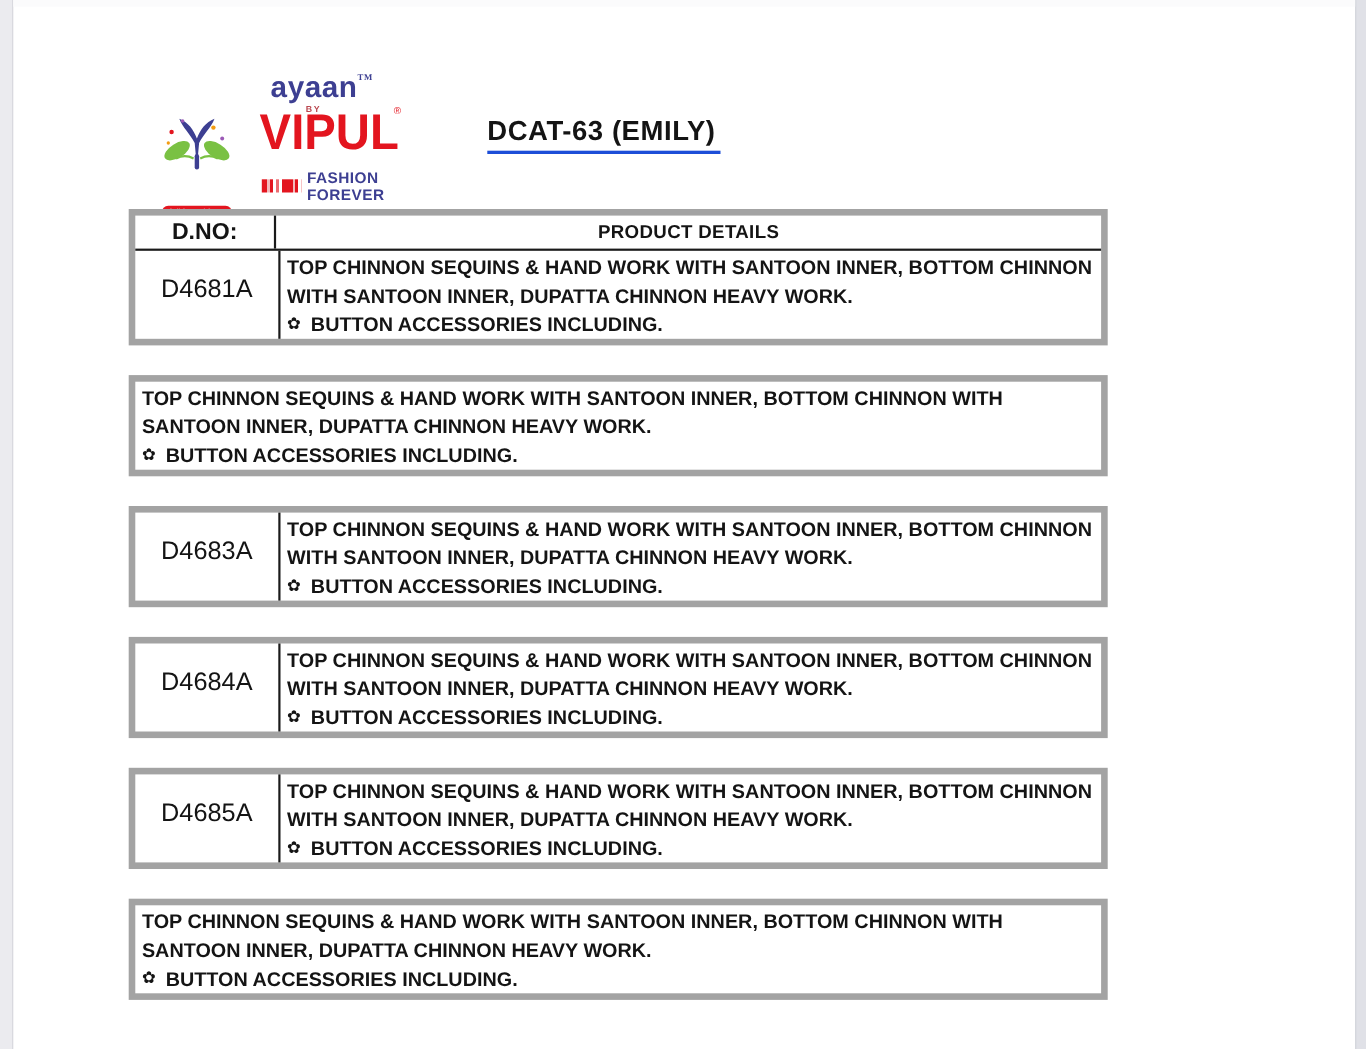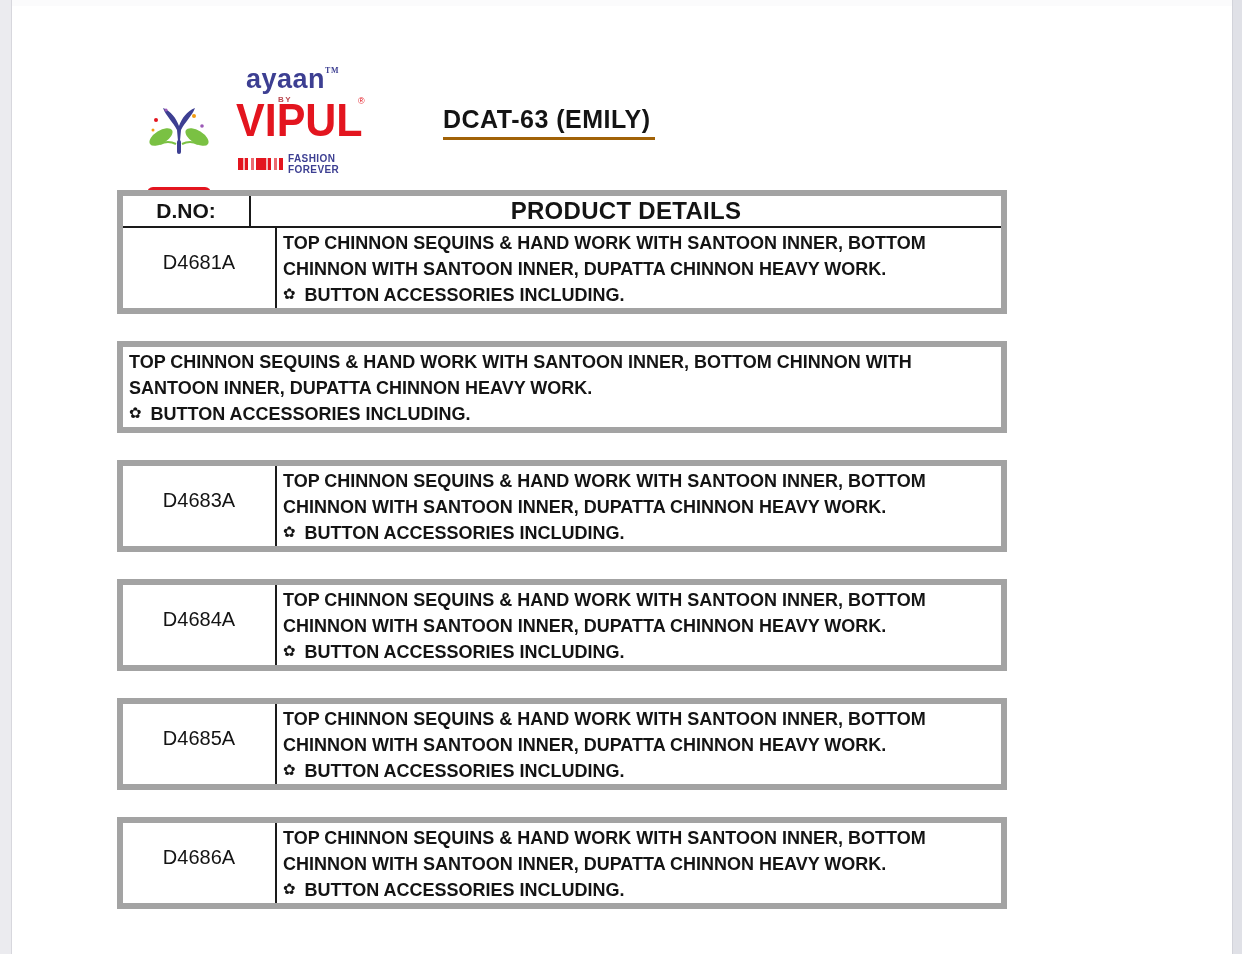--- a/index.html
+++ b/index.html
@@ -35,37 +35,37 @@
   .group-oval::before { left:-12px; } .group-oval::after { right:-12px; }
   .vipul { position:absolute; left:90px; top:34px; color:#e3151f; font-weight:900;
            font-size:43px; line-height:1; letter-spacing:0px; transform:scaleY(1.06);
            transform-origin:top left; }
   .vipul-reg { position:absolute; left:212px; top:32px; font-size:9px; color:#e3151f; }
   .tagline-row { position:absolute; left:92px; top:89px; display:flex; align-items:center; gap:5px; }
   .barcode { width:52px; height:12px;
              background:repeating-linear-gradient(90deg,
                #e3151f 0 5px, #f2b9bb 5px 7px, #e3151f 7px 10px, #ffffff 10px 13px,
                #ec6b70 13px 16px, #ffffff 16px 18px, #e3151f 18px 23px); }
-  .tagline { font-size:10px; font-weight:bold; color:#3d3f92; letter-spacing:0.4px; }
+  .tagline { font-size:14px; font-weight:bold; color:#3d3f92; letter-spacing:0.4px; }
 
   
   .doc-title { position:absolute; left:443px; top:105px; font-size:25px; font-weight:bold;
-               letter-spacing:0.5px; border-bottom:3px solid #a16207; padding:0 4px 3px 0; }
+               letter-spacing:0.5px; border-bottom:3px solid #1d4ed8; padding:0 4px 3px 0; }
 
   
   .catalog { position:absolute; left:117px; top:190px; width:890px; }
   .block { border:6px solid #a3a3a3; margin-bottom:27px; background:#fff; }
   .header-row { display:flex; height:32px; border-bottom:2px solid #1a1a1a; font-weight:bold; }
   .h-dno { width:128px; border-right:2px solid #1a1a1a; display:flex; align-items:center;
            justify-content:center; font-size:21px; }
   .h-details { flex:1; display:flex; align-items:center; justify-content:center;
-               font-size:24px; letter-spacing:0.3px;border-radius:13px; }
+               font-size:17px; letter-spacing:0.3px;border-radius:13px; }
   .data-row { display:flex; min-height:79px; }
-  .c-dno { width:154px; border-right:2px solid #1a1a1a; display:flex; align-items:center;
-           justify-content:center; padding-bottom:12px; font-size:20px; }
+  .c-dno { width:132px; border-right:2px solid #1a1a1a; display:flex; align-items:center;
+           justify-content:center; padding-bottom:12px; font-size:23px; }
   .c-details { flex:1; padding:2px 8px 0 6px; font-size:18px; line-height:26px;font-weight:bold; }
   .note-line { display:flex; align-items:center; }
   .flower-bullet { font-family:"DejaVu Sans", sans-serif; font-size:15px; line-height:26px;
                    margin-right:9px; position:relative; top:-1px; }
 </style>
 </head>
 <body>
 
 <div class="edge-left"></div>
 <div class="edge-right"></div>
@@ -171,21 +171,20 @@
         <div class="note-line">
           <span class="flower-bullet">✿</span>
           <span>BUTTON ACCESSORIES INCLUDING.</span>
         </div>
       </div>
     </div>
   </div>
 
   <div class="block">
     <div class="data-row">
-      <div class="c-dno">D4686A</div>
       <div class="c-details">
         <div>TOP CHINNON SEQUINS &amp; HAND WORK WITH SANTOON INNER, BOTTOM CHINNON WITH SANTOON INNER, DUPATTA CHINNON HEAVY WORK.</div>
         <div class="note-line">
           <span class="flower-bullet">✿</span>
           <span>BUTTON ACCESSORIES INCLUDING.</span>
         </div>
       </div>
     </div>
   </div>
 

